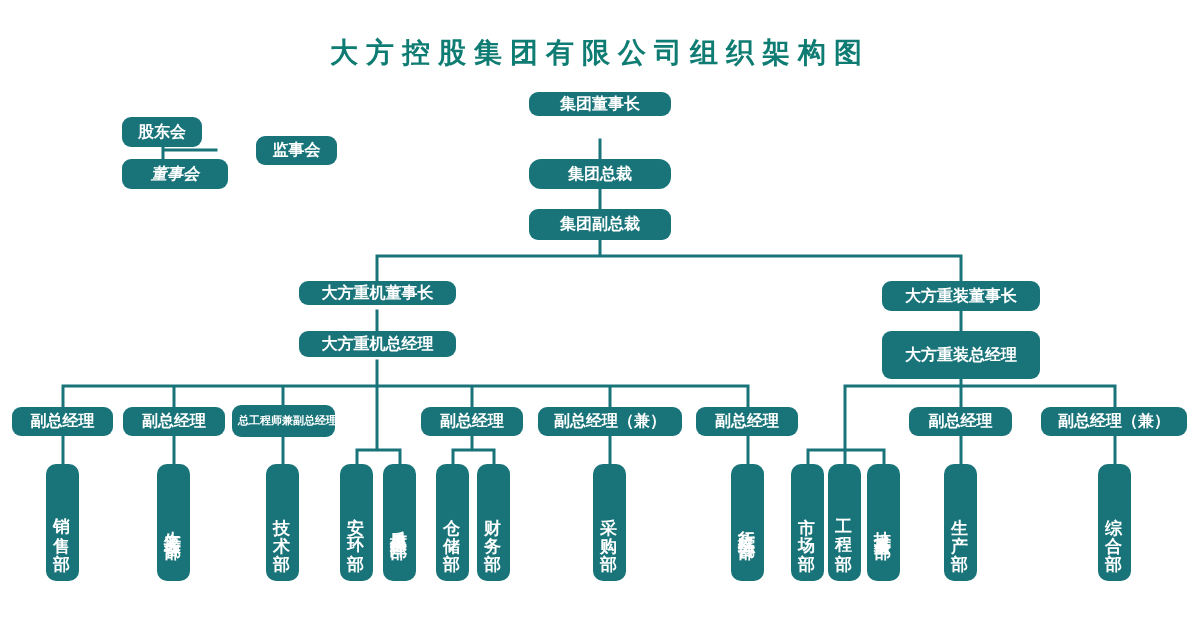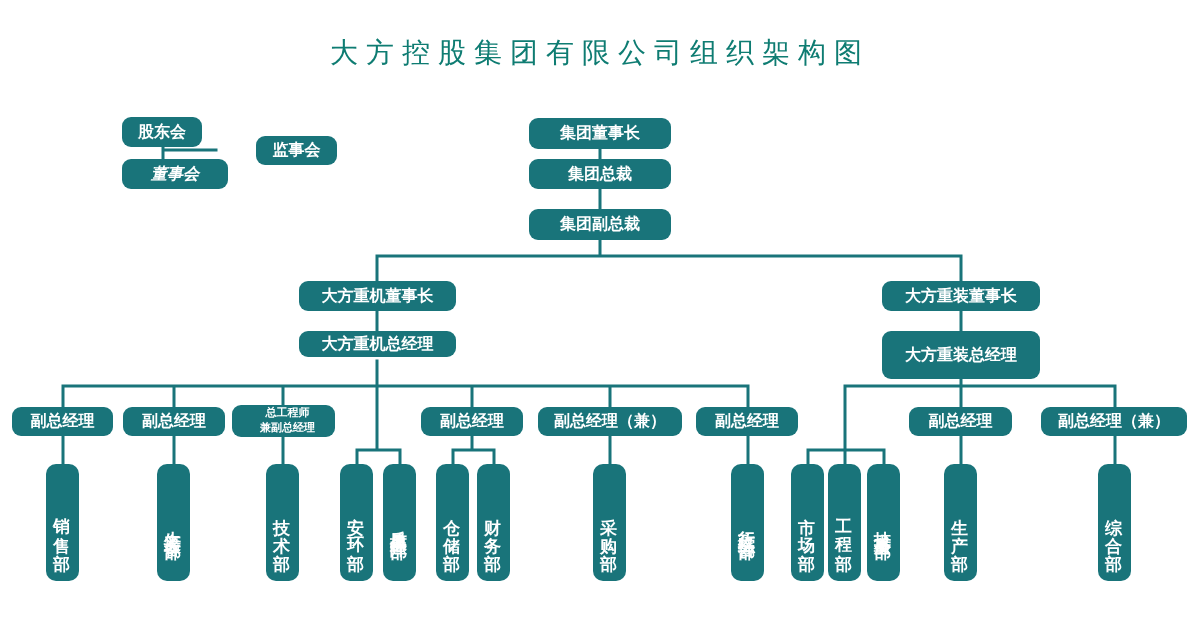--- a/index.html
+++ b/index.html
@@ -18,21 +18,21 @@
     background: #ffffff;
     overflow: hidden;
   }
   .chart-title {
     position: absolute;
     top: 34px;
     left: 0;
     width: 1200px;
     text-align: center;
     font-size: 28px;
-    font-weight: normal;
+    font-weight: bold;
     letter-spacing: 8px;
     color: var(--title);
     white-space: nowrap;
   }
   .connectors {
     position: absolute;
     top: 0; left: 0;
     width: 1200px;
     height: 633px;
   }
@@ -46,21 +46,21 @@
     justify-content: center;
     font-size: 16px;
     font-weight: bold;
     white-space: nowrap;
     z-index: 2;
   }
   .node.small {
     font-size: 11px;
     line-height: 1.35;
     text-align: center;
-    flex-direction: column;
+    flex-direction: row;
     padding-left: 8px;
   }
   .vnode {
     position: absolute;
     width: 33px;
     height: 117px;
     background: var(--box);
     color: var(--text);
     border-radius: 10px;
     display: flex;
@@ -98,25 +98,25 @@
              M845 386 L1115 386
              M845 386 L845 450 M961 386 L961 407 M1115 386 L1115 407
              M808 450 L884 450 M808 450 L808 464 M845 450 L845 464 M884 450 L884 464
              M961 436 L961 464 M1115 436 L1115 464" fill="none" stroke="#19747A" stroke-width="3" stroke-linecap="square"></path>
   </svg>
 
   <div class="node" style="left:122px; top:117px; width:80px; height:30px;">股东会</div>
   <div class="node" style="left:216px; top:136px; width:81px; height:29px;margin-left:40px;">监事会</div>
   <div class="node" style="left:122px; top:159px; width:106px; height:30px;font-style:italic;">董事会</div>
 
-  <div class="node" style="left:529px; top:118px; width:142px; height:31px;">集团董事长</div>
-  <div class="node" style="left:529px; top:159px; width:142px; height:30px;">集团总裁</div>
+  <div class="node" style="left:529px; top:92px; width:142px; height:24px;">集团董事长</div>
+  <div class="node" style="left:529px; top:159px; width:142px; height:30px;border-radius:12px;">集团总裁</div>
   <div class="node" style="left:529px; top:209px; width:142px; height:31px;">集团副总裁</div>
 
-  <div class="node" style="left:299px; top:281px; width:157px; height:30px;">大方重机董事长</div>
+  <div class="node" style="left:299px; top:281px; width:157px; height:24px;">大方重机董事长</div>
   <div class="node" style="left:299px; top:331px; width:157px; height:26px;">大方重机总经理</div>
   <div class="node" style="left:882px; top:281px; width:158px; height:30px;">大方重装董事长</div>
   <div class="node" style="left:882px; top:331px; width:158px; height:48px;">大方重装总经理</div>
 
   <div class="node" style="left:12px; top:407px; width:101px; height:29px;">副总经理</div>
   <div class="node" style="left:123px; top:407px; width:102px; height:29px;">副总经理</div>
   <div class="node small" style="left:232px; top:405px; width:103px; height:32px;">
     <span>总工程师</span>
     <span>兼副总经理</span>
   </div>

